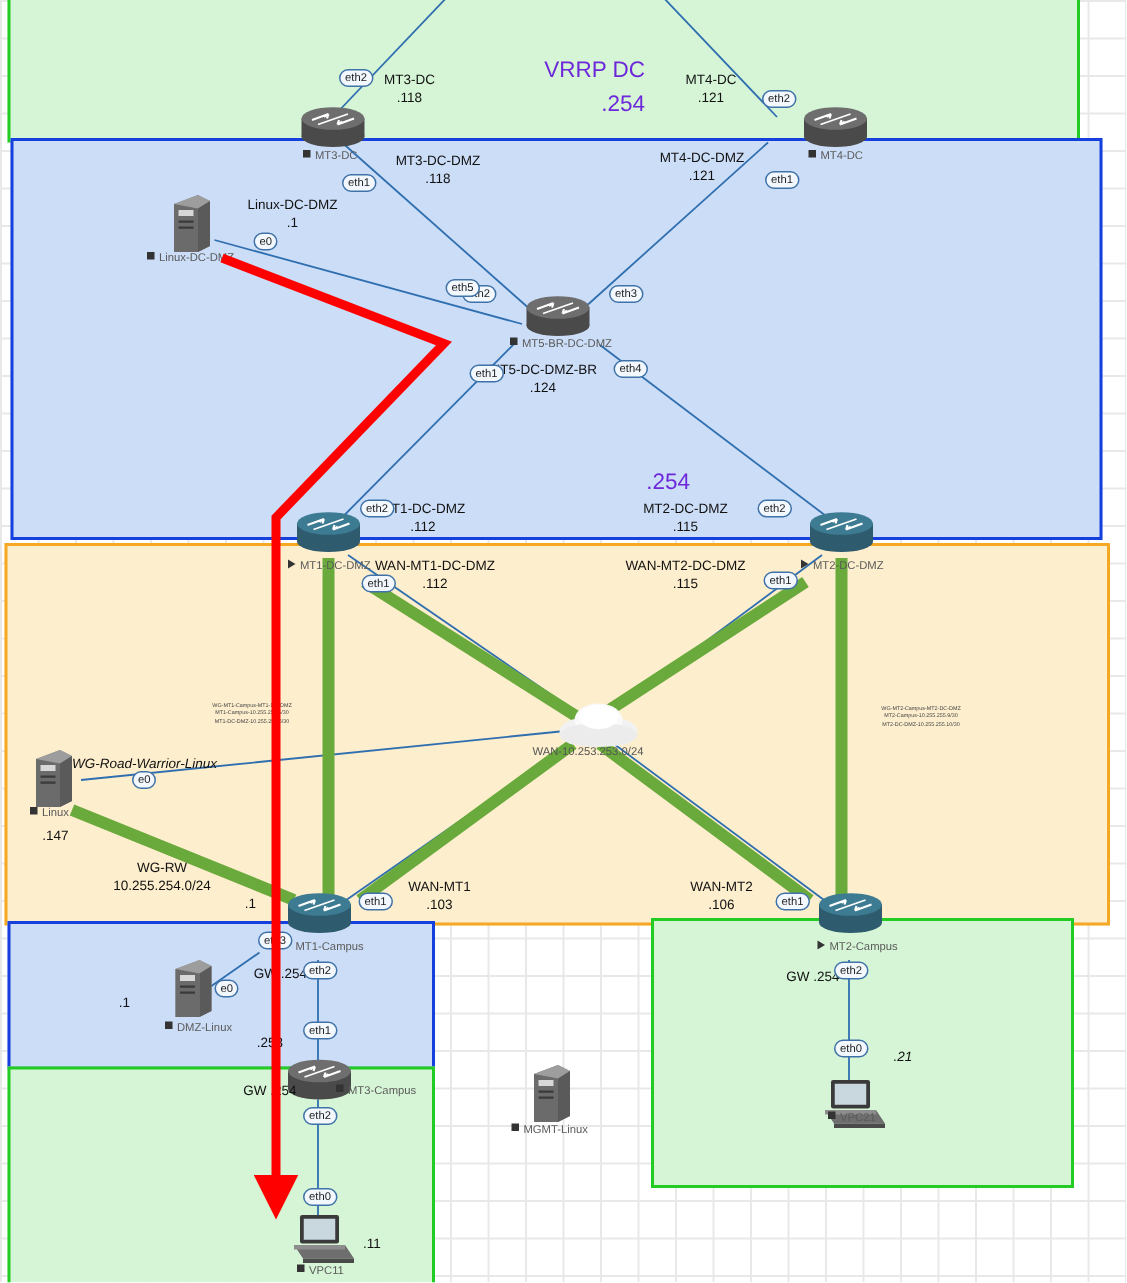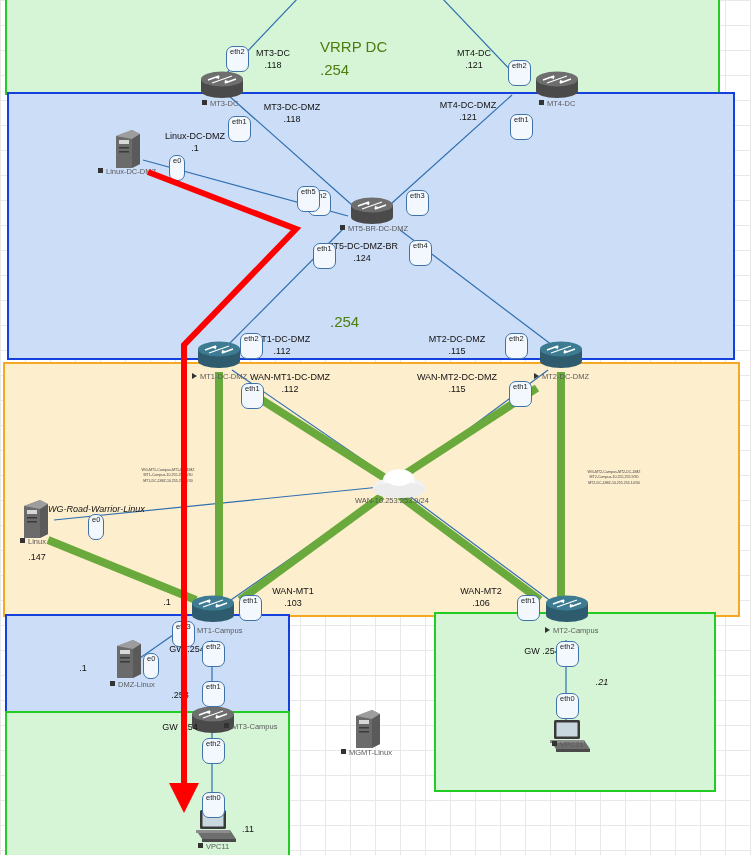--- a/index.html
+++ b/index.html
@@ -44,27 +44,27 @@
   }
   .node-label .tri{
     display:inline-block;width:0;height:0;margin-right:3px;
     border-left:5px solid #333;border-top:3.5px solid transparent;
     border-bottom:3.5px solid transparent;vertical-align:0px;
   }
   
   .pill{
     position:absolute;z-index:7;
     background:#f2f8fd;border:1px solid #3f72a8;border-radius:7px;
-    font-size:7.5px;color:#1d1d1d;padding:1px 3px 15px 3px;
+    font-size:7.5px;color:#1d1d1d;padding:1px 3px 1px 3px;
     line-height:1;white-space:nowrap;
   }
   
   .txt{position:absolute;z-index:6;font-size:9px;color:#111;white-space:nowrap;text-align:center;line-height:1.35;}
   .tiny{position:absolute;z-index:6;font-size:3.6px;color:#444;white-space:nowrap;line-height:1.5;text-align:center;}
-  .vrrp{position:absolute;z-index:6;color:#4d7c0f;font-size:15px;text-align:left;white-space:nowrap;line-height:1.5;}
+  .vrrp{position:absolute;z-index:6;color:#6d28d9;font-size:15px;text-align:right;white-space:nowrap;line-height:1.5;}
   .cloudlbl{position:absolute;z-index:7;font-size:7.5px;color:#555;white-space:nowrap;}
 </style>
 </head>
 <body>
 
 <div id="canvas">
 
   <div id="grid"></div>
 
   <div class="zone" style="left:5px;top:-6px;width:715px;height:101px;background:#d6f5d6;border:2px solid #22cc22;"></div>
@@ -452,37 +452,41 @@
     <div>.103</div>
   </div>
 
   <div class="txt" style="left:436px;top:585px;width:90px;">
     <div>WAN-MT2</div>
     <div>.106</div>
   </div>
 
   <div class="txt" style="left:48px;top:503px;width:140px;text-align:left;font-style:italic;">WG-Road-Warrior-Linux</div>
 
+  <div class="txt" style="left:38px;top:572px;width:140px;">
+    <div>WG-RW</div>
+    <div>10.255.254.0/24</div>
+  </div>
 
   <div class="tiny" style="left:132px;top:468px;width:72px;">
     <div>WG-MT1-Campus-MT1-DC-DMZ</div>
     <div>MT1-Campus-10.255.255.5/30</div>
     <div>MT1-DC-DMZ-10.255.255.6/30</div>
   </div>
 
   <div class="tiny" style="left:566px;top:470px;width:96px;">
     <div>WG-MT2-Campus-MT2-DC-DMZ</div>
     <div>MT2-Campus-10.255.255.9/30</div>
     <div>MT2-DC-DMZ-10.255.255.10/30</div>
   </div>
 
   <div class="txt" style="left:22px;top:551px;width:30px;">.147</div>
   <div class="txt" style="left:157px;top:596px;width:20px;">.1</div>
   <div class="txt" style="left:73px;top:662px;width:20px;">.1</div>
   <div class="txt" style="left:168px;top:689px;width:24px;">.253</div>
   <div class="txt" style="left:238px;top:823px;width:20px;">.11</div>
-  <div class="txt" style="left:592px;top:676px;width:20px;font-style:italic;">.21</div>
+  <div class="txt" style="left:592px;top:698px;width:20px;font-style:italic;">.21</div>
 
   <div class="txt" style="left:157px;top:643px;width:60px;">GW .254</div>
   <div class="txt" style="left:150px;top:721px;width:60px;">GW .254</div>
   <div class="txt" style="left:512px;top:645px;width:60px;">GW .254</div>
 
 </div>
 
 </body></html>

